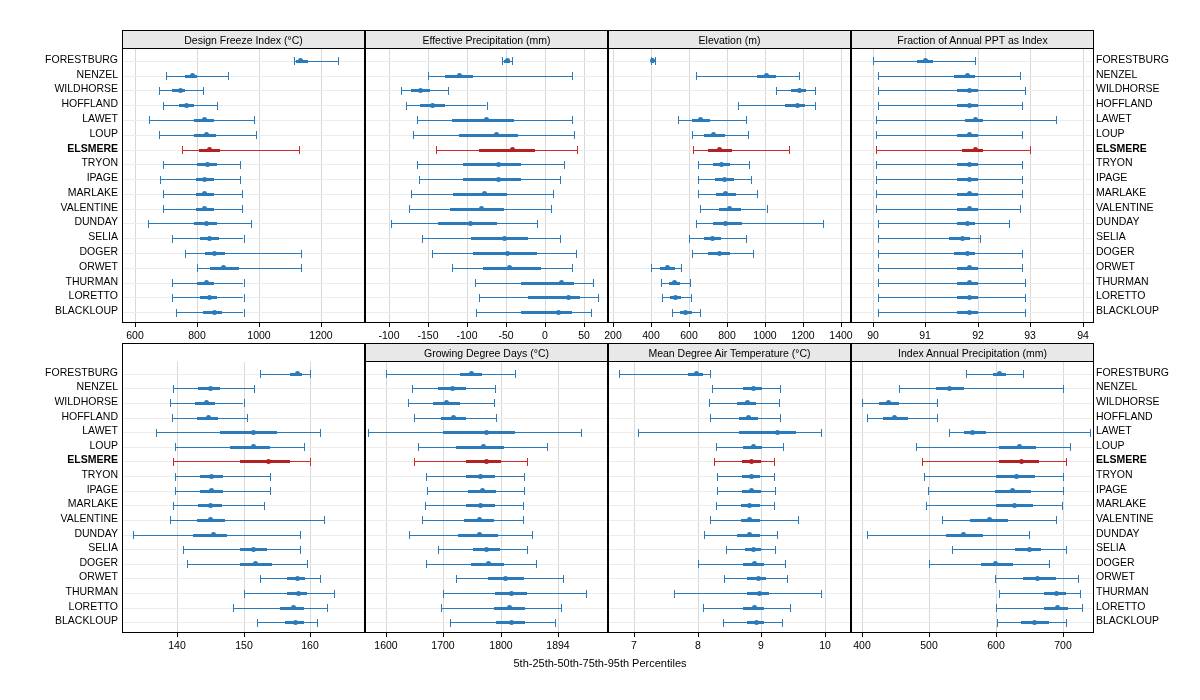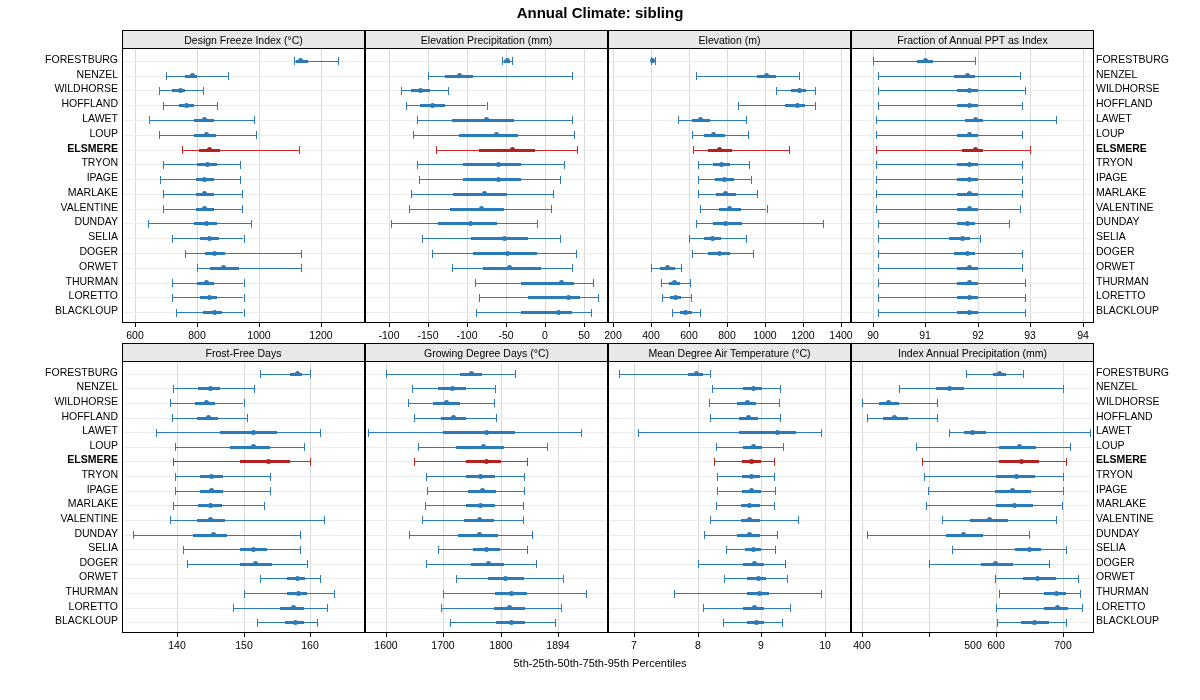--- a/index.html
+++ b/index.html
@@ -56,21 +56,20 @@
   .ticklab{position:absolute;font-size:10.5px;text-align:center;white-space:nowrap;}
 
   .footer{
     position:absolute;left:0;width:1200px;text-align:center;font-size:11px;
   }
 </style>
 </head>
 <body>
 
 <div id="root">
-  <div class="title">Annual Climate: sibling</div>
 
   <div id="row1" class="rowblock" style="top: 30px; height: 327px;">
       <div class="ylabels" style="left: 0px; top: 0px; width: 118px; height: 293px;">
         <div class="ylab left" style="top: 23.828px; width: 114px;">FORESTBURG</div>
         <div class="ylab left" style="top: 38.6129px; width: 114px;">NENZEL</div>
         <div class="ylab left" style="top: 53.3978px; width: 114px;">WILDHORSE</div>
         <div class="ylab left" style="top: 68.1828px; width: 114px;">HOFFLAND</div>
         <div class="ylab left" style="top: 82.9677px; width: 114px;">LAWET</div>
         <div class="ylab left" style="top: 97.7527px; width: 114px;">LOUP</div>
         <div class="ylab left bold" style="top: 112.538px; width: 114px;">ELSMERE</div>
@@ -225,21 +224,21 @@
       </div>
       <div class="tick" style="left: 135px; top: 293px;"></div>
       <div class="ticklab" style="left: 110px; width: 50px; top: 299px;">600</div>
       <div class="tick" style="left: 197px; top: 293px;"></div>
       <div class="ticklab" style="left: 172px; width: 50px; top: 299px;">800</div>
       <div class="tick" style="left: 259px; top: 293px;"></div>
       <div class="ticklab" style="left: 234px; width: 50px; top: 299px;">1000</div>
       <div class="tick" style="left: 321px; top: 293px;"></div>
       <div class="ticklab" style="left: 296px; width: 50px; top: 299px;">1200</div>
       <div class="panel" style="left: 365px; top: 0px; width: 243px; height: 293px;">
-        <div class="panel-header">Elevation Precipitation (mm)</div>
+        <div class="panel-header">Effective Precipitation (mm)</div>
         <div class="plotarea">
           <div class="gridline" style="left: 23px;"></div>
           <div class="gridline" style="left: 62px;"></div>
           <div class="gridline" style="left: 101px;"></div>
           <div class="gridline" style="left: 140px;"></div>
           <div class="gridline" style="left: 179px;"></div>
           <div class="gridline" style="left: 218px;"></div>
           <div class="rowline" style="top: 12px;"></div>
           <div class="whisker" style="left: 136.048px; width: 10.1065px; top: 12px;"></div>
           <div class="cap" style="left: 136.048px; top: 8.32796px; height: 8px;"></div>
@@ -660,21 +659,20 @@
         <div class="ylab right" style="top: 169.935px;">VALENTINE</div>
         <div class="ylab right" style="top: 184.559px;">DUNDAY</div>
         <div class="ylab right" style="top: 199.183px;">SELIA</div>
         <div class="ylab right" style="top: 213.806px;">DOGER</div>
         <div class="ylab right" style="top: 228.43px;">ORWET</div>
         <div class="ylab right" style="top: 243.054px;">THURMAN</div>
         <div class="ylab right" style="top: 257.677px;">LORETTO</div>
         <div class="ylab right" style="top: 272.301px;">BLACKLOUP</div>
       </div>
       <div class="panel" style="left: 122px; top: 0px; width: 243px; height: 290px;">
-        <div class="panel-header">Frost-Free Days</div>
         <div class="plotarea">
           <div class="gridline" style="left: 54px;"></div>
           <div class="gridline" style="left: 121px;"></div>
           <div class="gridline" style="left: 187px;"></div>
           <div class="rowline" style="top: 12px;"></div>
           <div class="whisker" style="left: 137.236px; width: 50.2083px; top: 12px;"></div>
           <div class="cap" style="left: 137.236px; top: 8.19892px; height: 8px;"></div>
           <div class="cap" style="left: 187.444px; top: 8.19892px; height: 8px;"></div>
           <div class="box" style="left: 167.361px; width: 12.05px; top: 10.6989px;"></div>
           <div class="med" style="left: 171.556px; top: 9.19892px;"></div>
@@ -1151,21 +1149,21 @@
           <div class="whisker" style="left: 145.269px; width: 68.9528px; top: 260px;"></div>
           <div class="cap" style="left: 145.269px; top: 256.801px; height: 8px;"></div>
           <div class="cap" style="left: 214.222px; top: 256.801px; height: 8px;"></div>
           <div class="box" style="left: 169.369px; width: 28.1167px; top: 259.301px;"></div>
           <div class="med" style="left: 180.258px; top: 257.801px;"></div>
         </div>
       </div>
       <div class="tick" style="left: 862px; top: 290px;"></div>
       <div class="ticklab" style="left: 837px; width: 50px; top: 296px;">400</div>
       <div class="tick" style="left: 929px; top: 290px;"></div>
-      <div class="ticklab" style="left: 948px; width: 50px; top: 296px;">500</div>
+      <div class="ticklab" style="left: 904px; width: 50px; top: 296px;">500</div>
       <div class="tick" style="left: 996px; top: 290px;"></div>
       <div class="ticklab" style="left: 971px; width: 50px; top: 296px;">600</div>
       <div class="tick" style="left: 1063px; top: 290px;"></div>
       <div class="ticklab" style="left: 1038px; width: 50px; top: 296px;">700</div>
     </div>
 
   <div class="footer" id="footer" style="top: 657px;">5th-25th-50th-75th-95th Percentiles</div>
 </div>
 
 </body></html>

